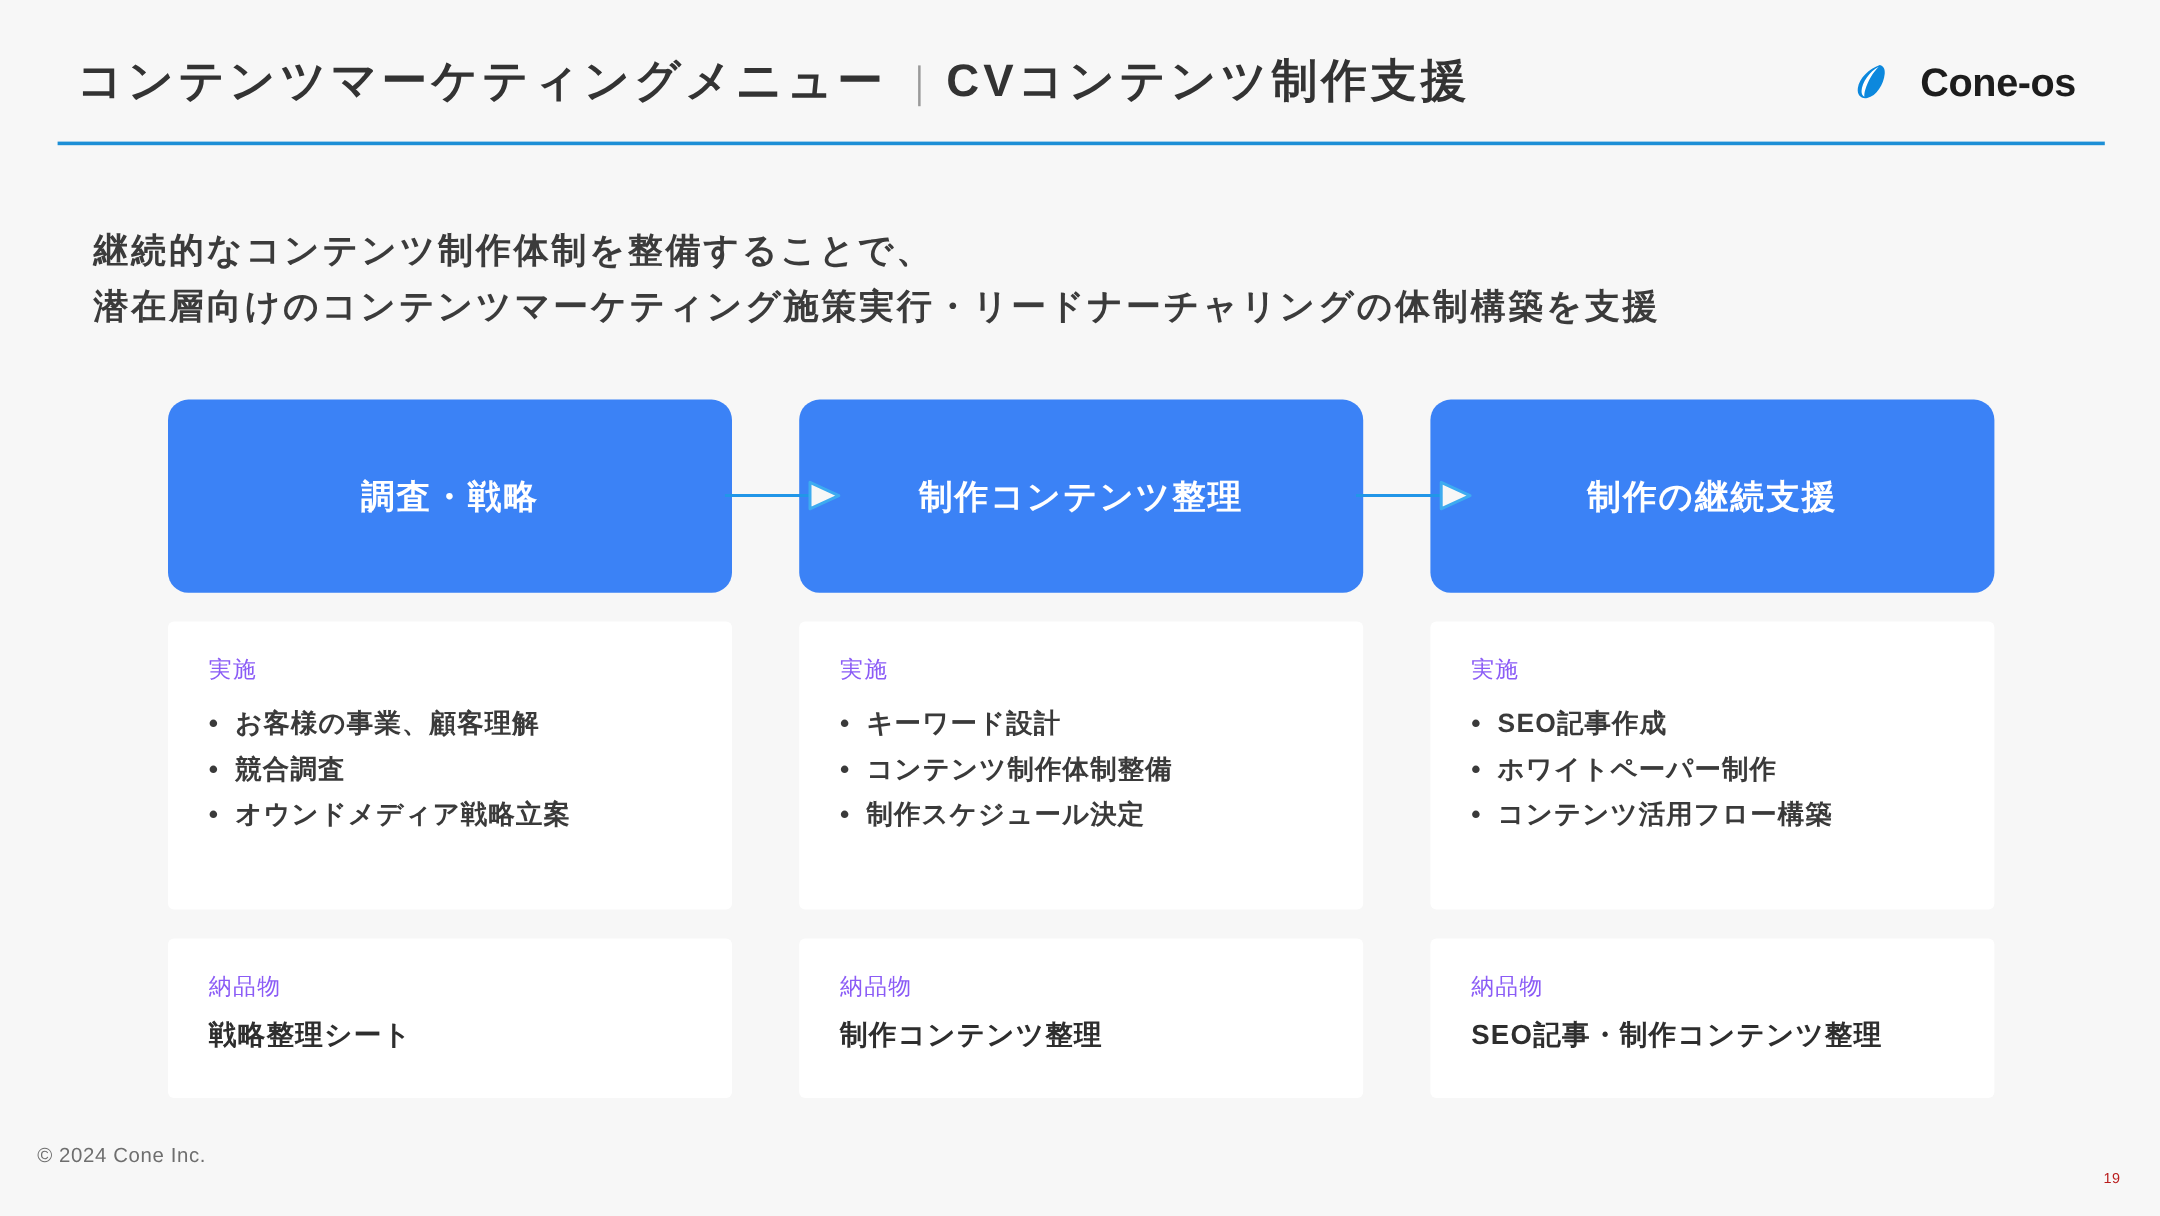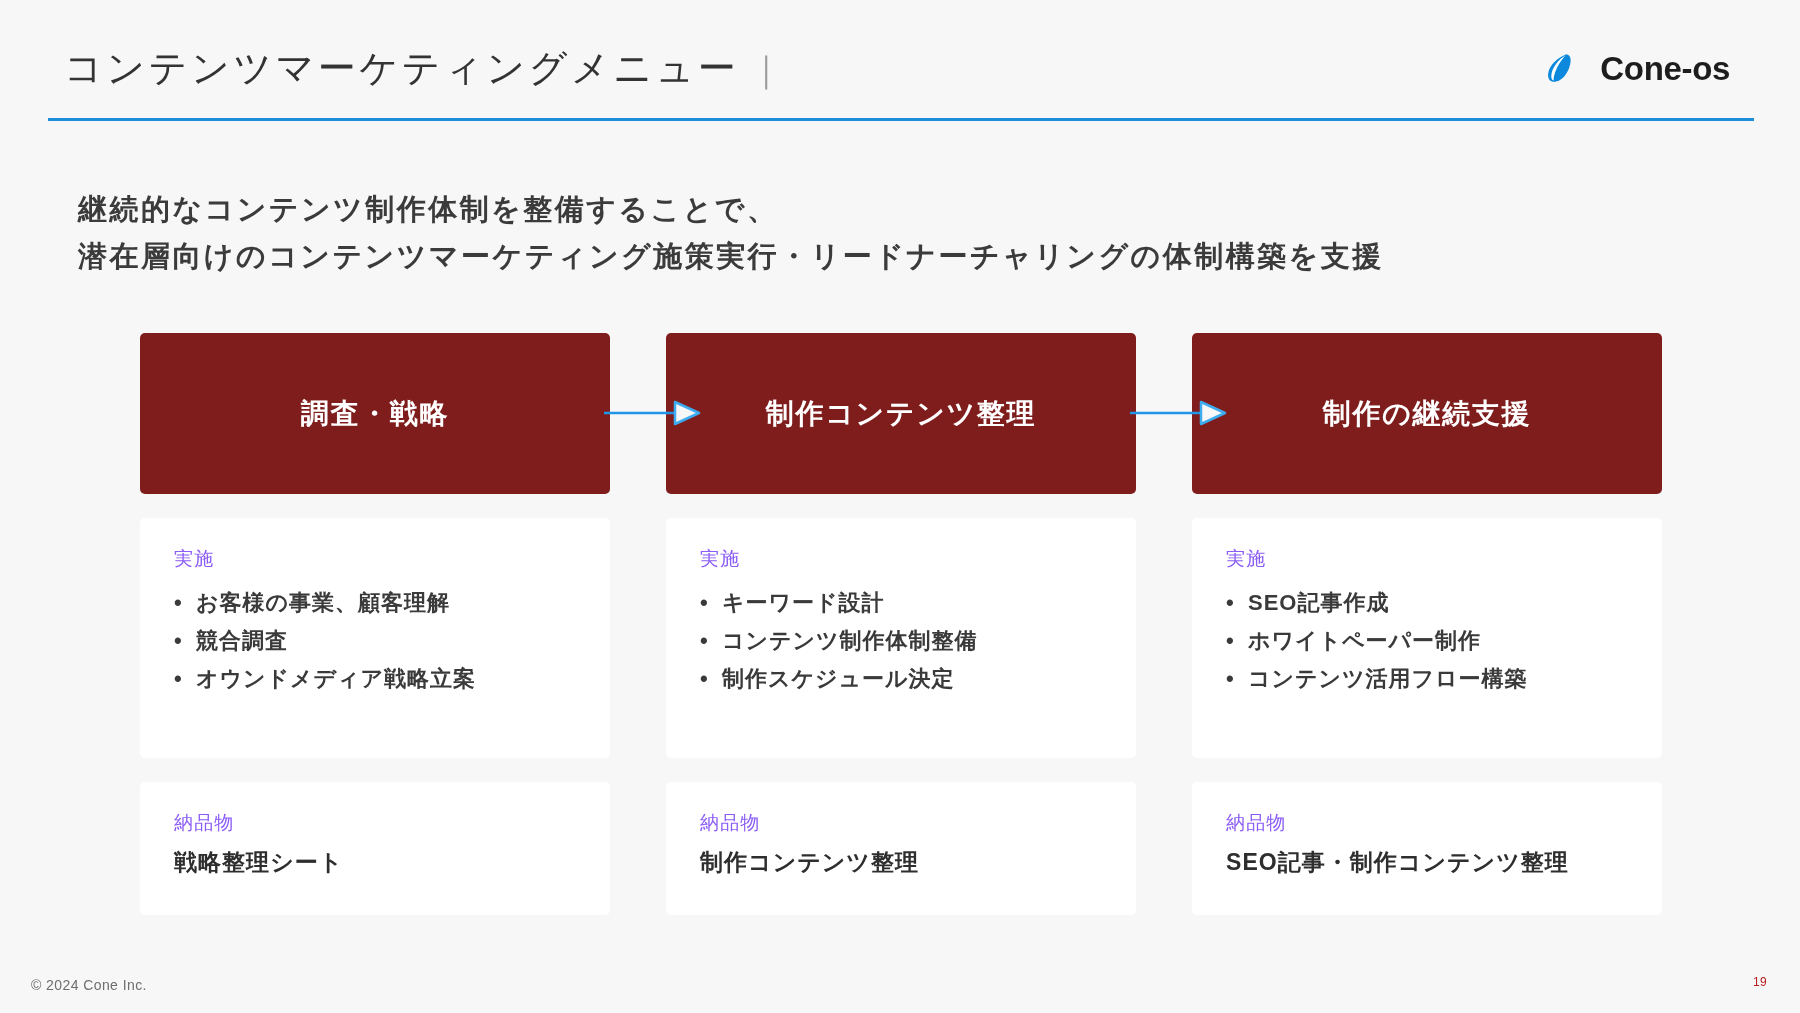--- a/index.html
+++ b/index.html
@@ -38,21 +38,21 @@
   }
 
   .title-group {
     display: flex;
     align-items: baseline;
     white-space: nowrap;
   }
 
   .title-main {
     font-size: 38px;
-    font-weight: 400;
+    font-weight: 700;
     letter-spacing: 0.09em;
     color: #333333;
     line-height: 1;
   }
 
   .title-sep {
     font-size: 34px;
     font-weight: 400;
     color: #9a9a9a;
     margin: 0 6px 0 10px;
@@ -123,22 +123,22 @@
 
   .column {
     width: 470px;
     display: flex;
     flex-direction: column;
     position: relative;
   }
 
   .phase-box {
     height: 161px;
-    background: #7f1d1d;
-    border-radius: 5px;
+    background: #3b82f6;
+    border-radius: 17px;
     display: flex;
     align-items: center;
     justify-content: center;
     color: #ffffff;
     font-size: 28px;
     font-weight: 700;
     letter-spacing: 0.06em;
   }
 
   .card {
@@ -199,22 +199,22 @@
     height: 46px;
     pointer-events: none;
   }
   .arrow-1 { left: 604px; }
   .arrow-2 { left: 1130px; }
 
   
   .footer-copyright {
     position: absolute;
     left: 31px;
-    bottom: 20px;
-    font-size: 14px;
+    bottom: 40px;
+    font-size: 17px;
     font-weight: 500;
     color: #6e6e6e;
     letter-spacing: 0.03em;
   }
 
   .footer-pagenum {
     position: absolute;
     right: 33px;
     bottom: 24px;
     font-size: 12px;
@@ -225,20 +225,21 @@
 </style>
 </head>
 <body>
 
 <div class="slide">
 
   <div class="header">
     <div class="title-group">
       <span class="title-main">コンテンツマーケティングメニュー</span>
       <span class="title-sep">｜</span>
+      <span class="title-sub">CVコンテンツ制作支援</span>
     </div>
 
     <div class="brand">
       <svg class="brand-mark" viewBox="0 0 26 30" aria-hidden="true">
         <path d="M20.5 1.2 C11.6 4.4 3.4 12.0 2.2 20.4 C1.3 26.6 5.2 29.6 10.0 28.6 C17.8 27.0 23.8 17.2 24.6 8.4 C24.9 5.0 24.0 2.1 20.5 1.2 Z" fill="#0c88dd"></path>
         <path d="M19.6 2.6 C14.9 7.2 10.6 14.4 8.4 21.8 C7.8 23.9 7.5 25.8 7.6 27.6 C6.0 26.9 5.2 25.3 5.3 22.9 C5.6 15.6 12.0 6.6 19.6 2.6 Z" fill="#ffffff"></path>
       </svg>
       <span class="brand-name">Cone-os</span>
     </div>
   </div>

